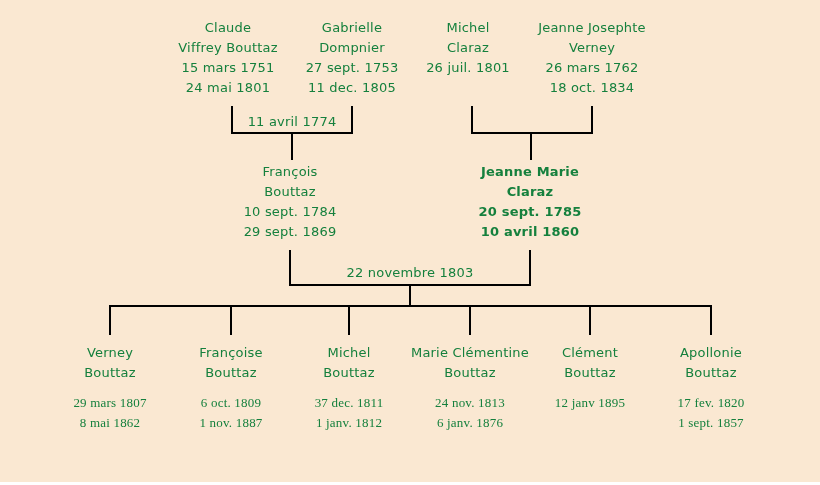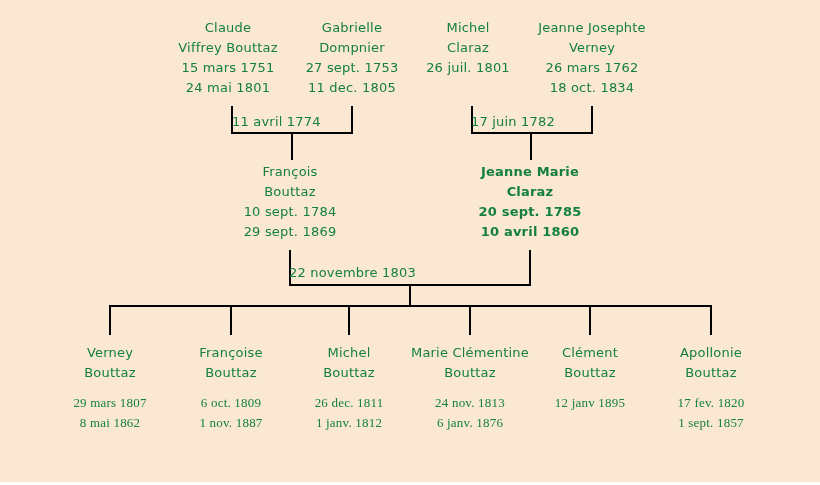--- a/index.html
+++ b/index.html
@@ -27,20 +27,21 @@
   }
   .person.child .pdates {
     margin-top: 10px;
     font-family: Liberation Serif, serif;
   }
   .person.emphasis {
     font-weight: bold;
   }
   .mlabel {
     position: absolute;
+    text-align: center;
     font-size: 13px;
     letter-spacing: 0.2px;
     line-height: 20px;
     white-space: nowrap;
   }
   .line {
     position: absolute;
     background: #000000;
   }
 </style>
@@ -87,21 +88,20 @@
   <div class="line" style="left:231px; top:106px; width:2px; height:28px"></div>
   <div class="line" style="left:351px; top:106px; width:2px; height:28px"></div>
   <div class="line" style="left:231px; top:132px; width:122px; height:2px"></div>
   <div class="line" style="left:291px; top:134px; width:2px; height:26px"></div>
   <div class="mlabel" style="left:232px; top:112px; width:120px">11 avril 1774</div>
 
   <div class="line" style="left:471px; top:106px; width:2px; height:28px"></div>
   <div class="line" style="left:591px; top:106px; width:2px; height:28px"></div>
   <div class="line" style="left:471px; top:132px; width:122px; height:2px"></div>
   <div class="line" style="left:530px; top:134px; width:2px; height:26px"></div>
-  <div class="mlabel" style="left:471px; top:112px; width:122px">17 juin 1782</div>
 
   <div class="person" style="left:210px; top:162px; width:160px">
     <div>François</div>
     <div>Bouttaz</div>
     <div class="pdates">
       <div>10 sept. 1784</div>
       <div>29 sept. 1869</div>
     </div>
   </div>
 
@@ -143,21 +143,21 @@
     <div class="pdates">
       <div>6 oct. 1809</div>
       <div>1 nov. 1887</div>
     </div>
   </div>
 
   <div class="person child" style="left:279px; top:343px; width:140px">
     <div>Michel</div>
     <div>Bouttaz</div>
     <div class="pdates">
-      <div>26 dec. 1811</div>
+      <div>37 dec. 1811</div>
       <div>1 janv. 1812</div>
     </div>
   </div>
 
   <div class="person child" style="left:400px; top:343px; width:140px">
     <div>Marie Clémentine</div>
     <div>Bouttaz</div>
     <div class="pdates">
       <div>24 nov. 1813</div>
       <div>6 janv. 1876</div>

